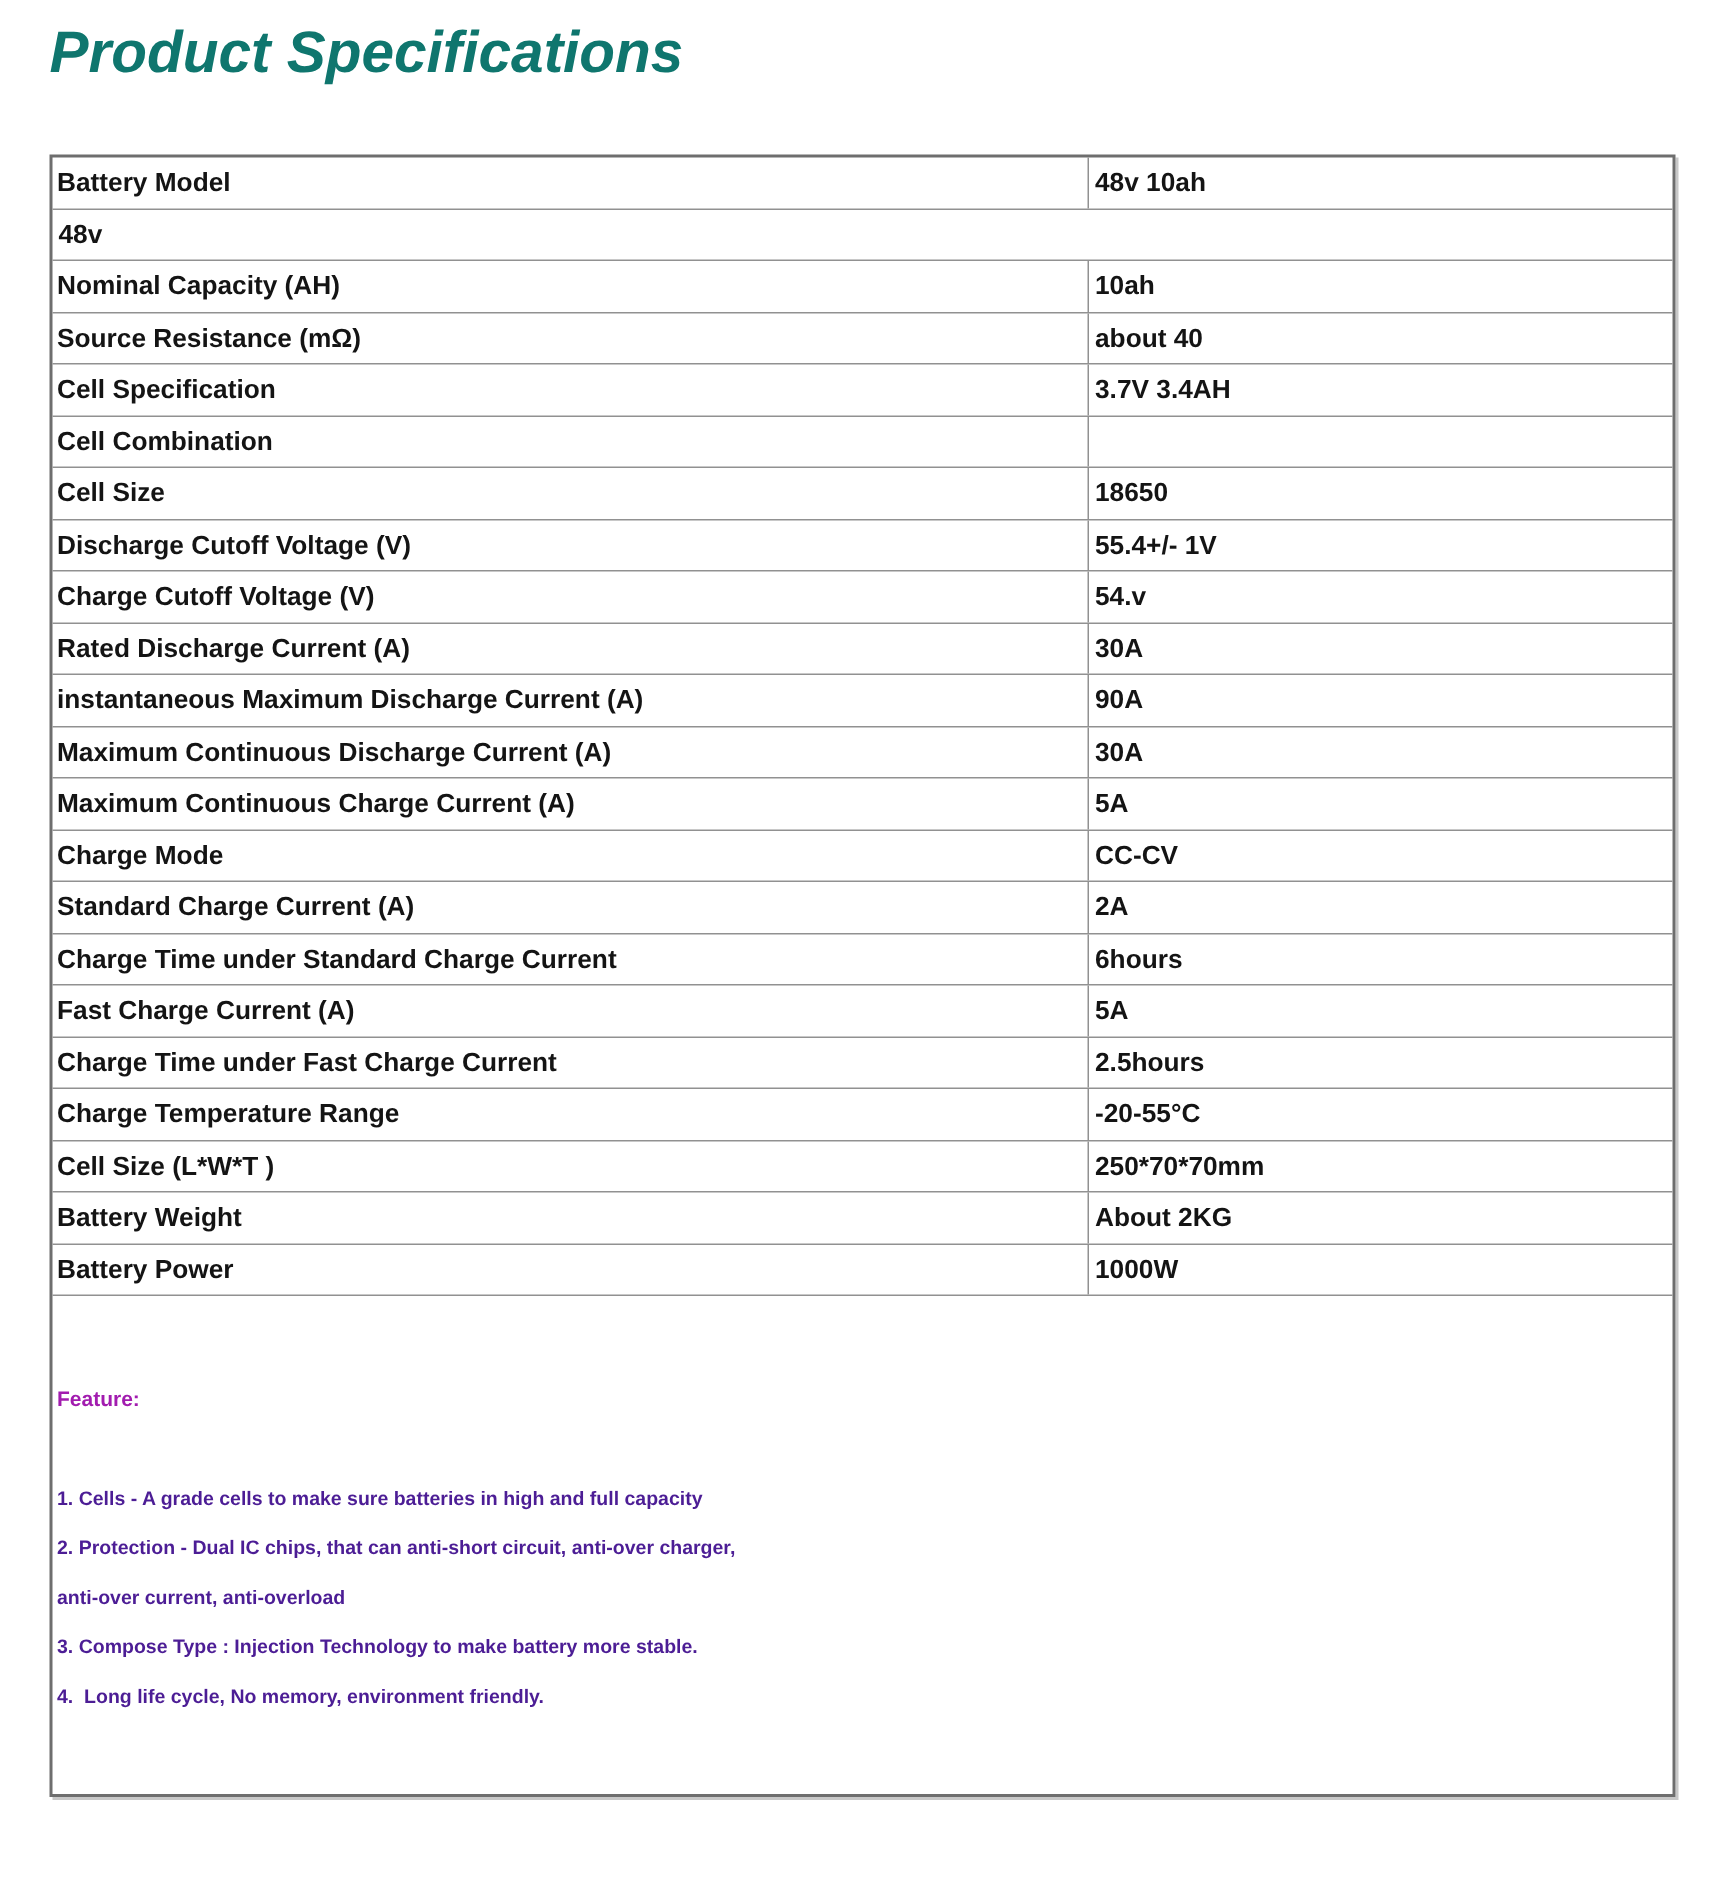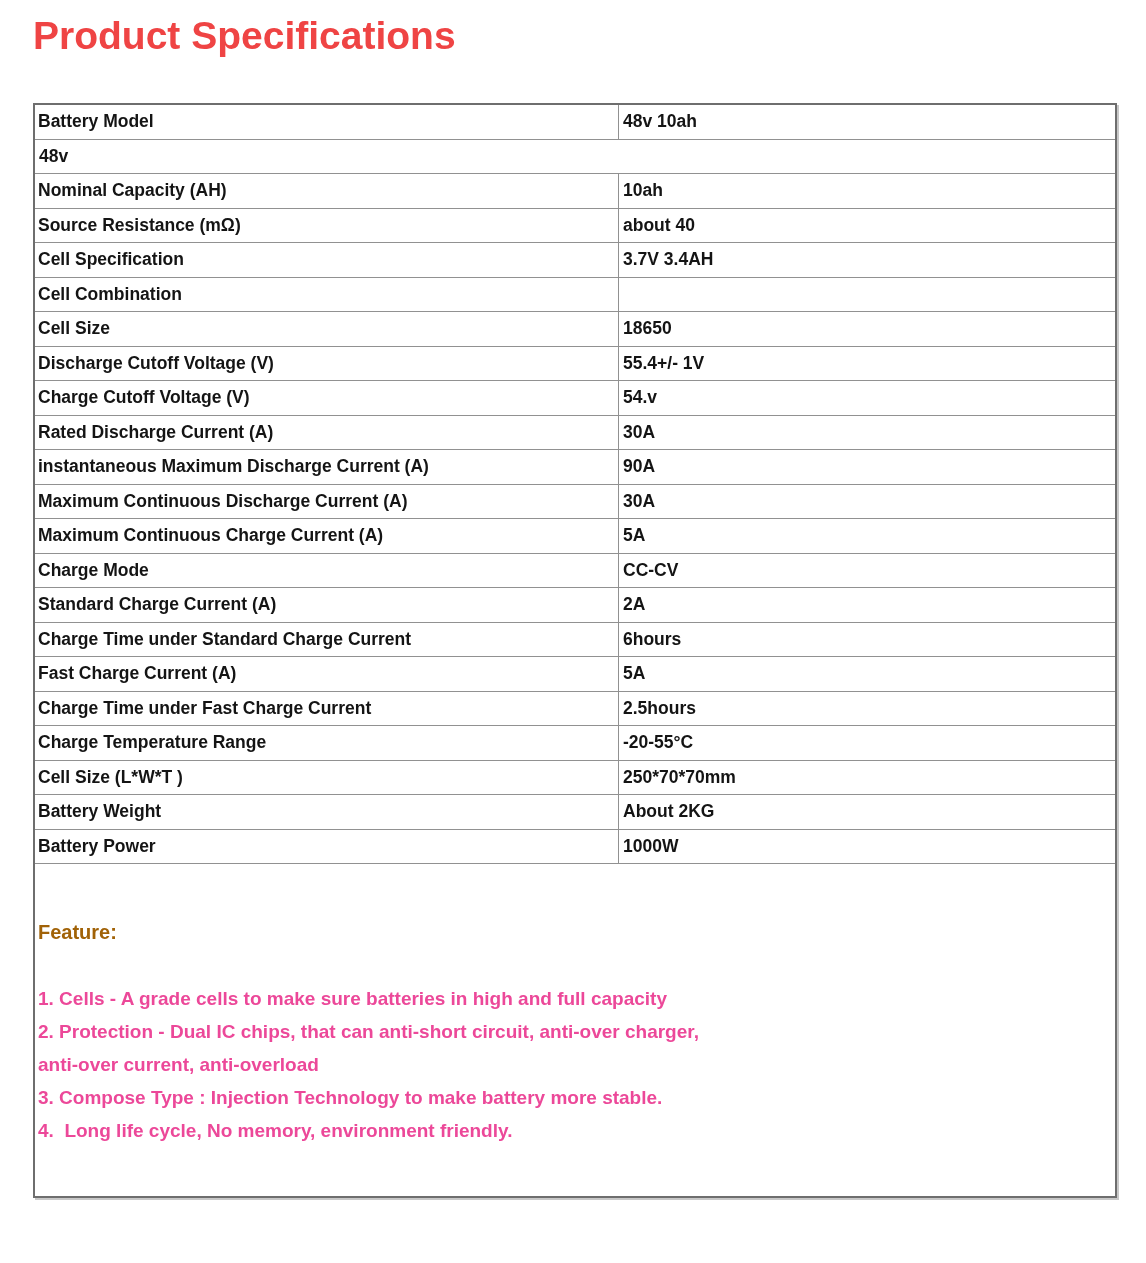--- a/index.html
+++ b/index.html
@@ -46,55 +46,55 @@
     display: flex;
     align-items: center;
     box-sizing: border-box;
     font-size: 17.5px;
     font-weight: 700;
     color: #141414;
     white-space: pre;
     overflow: hidden;
   }
   .cell.label {
-    width: 584px;
+    width: 691px;
     border-right: 1px solid #919191;
     padding-left: 3px;
   }
   .cell.value {
     flex: 1;
     padding-left: 4px;
     text-align: right;
   }
   .feature-block {
     box-sizing: border-box;
     height: 332px;
     padding: 52px 6px 0 3px;
   }
   .feature-heading {
-    font-size: 20px;
+    font-size: 14px;
     font-weight: 700;
-    color: #a16207;
+    color: #a21caf;
     line-height: 33px;
     margin: 0 0 33px 0;
     white-space: pre;
   }
   .feature-line {
-    font-size: 19px;
+    font-size: 13px;
     font-weight: 700;
-    color: #ec4899;
+    color: #4c1d95;
     line-height: 33px;
     white-space: pre;
   }
 </style>
 </head>
 <body>
 
 <div class="page">
-  <div class="page-title" style="color: #ef4444;">Product Specifications</div>
+  <div class="page-title" style="color: #0f766e; font-style: italic;">Product Specifications</div>
 
   <div class="spec-table">
     <div>
         <div class="row">
           <div class="cell label">Battery Model</div>
           <div class="cell value">48v 10ah</div>
         </div>
         <div class="row">
           <div class="cell value">48v</div>
         </div>

